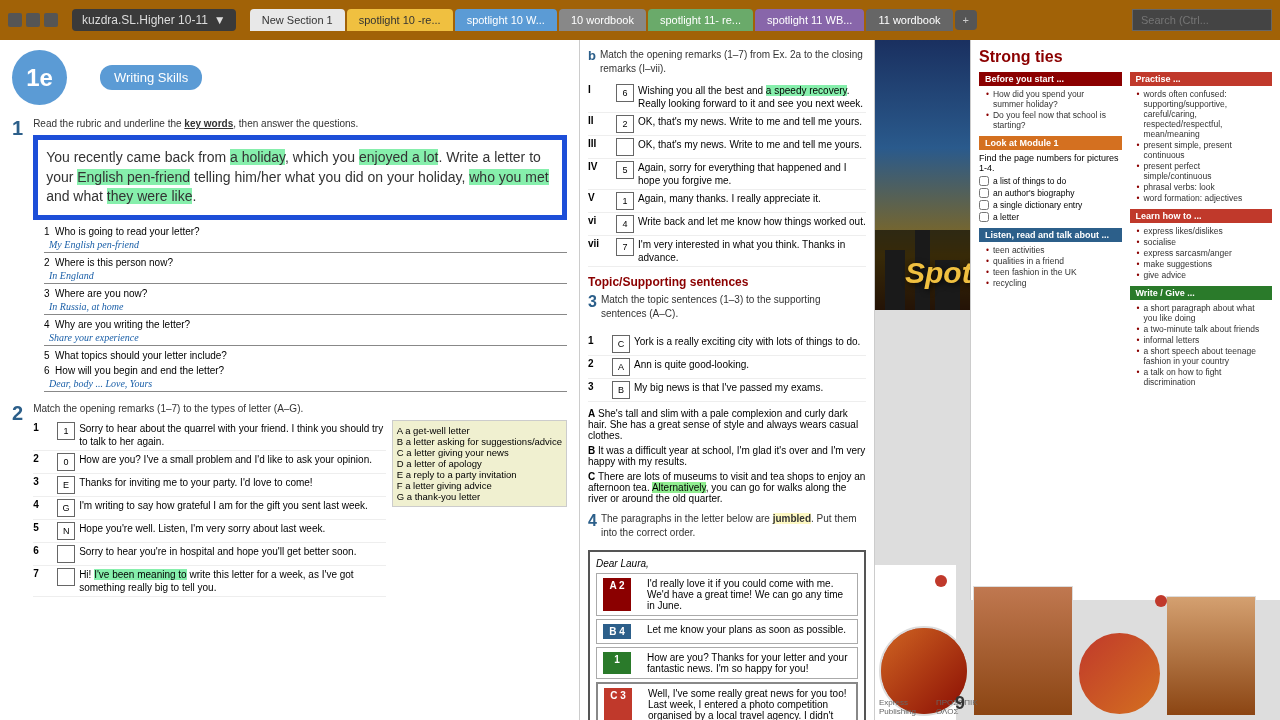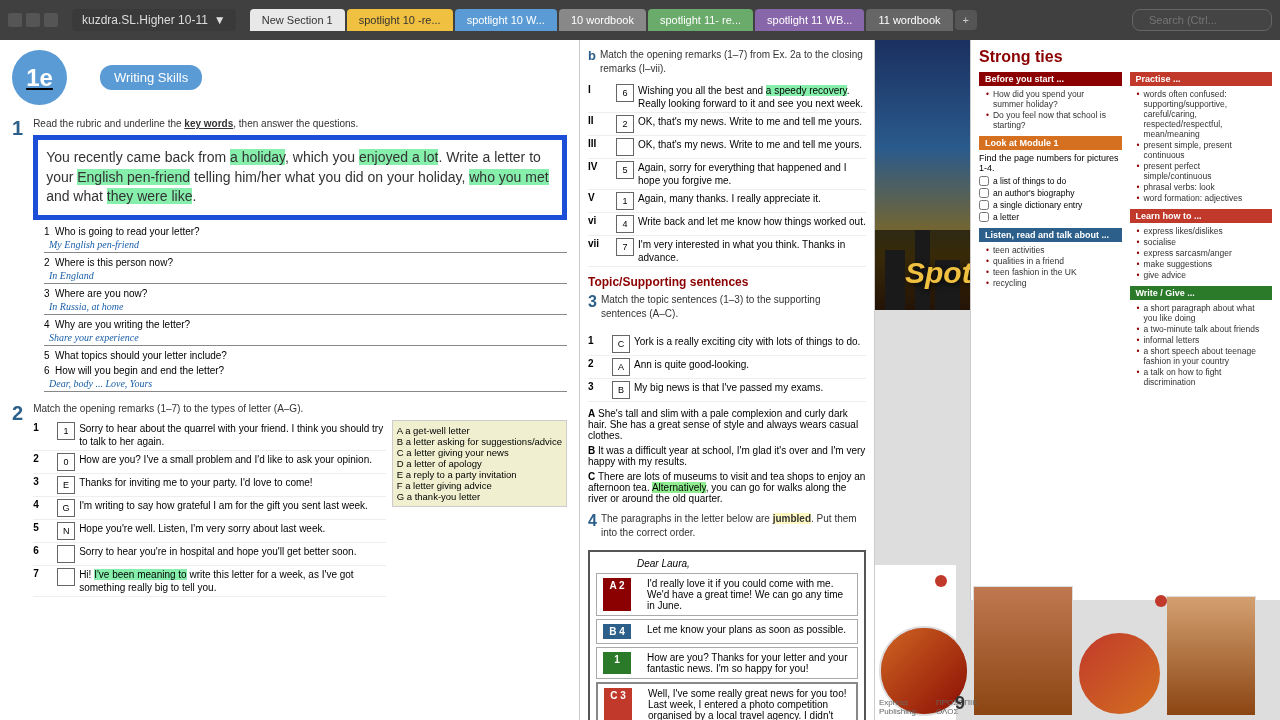--- a/index.html
+++ b/index.html
@@ -2,21 +2,21 @@
 <html><head>
   <meta charset="utf-8">
   <style>
     * { margin: 0; padding: 0; box-sizing: border-box; }
     body { font-family: Arial, sans-serif; background: #1a1a2e; width: 1280px; height: 720px; overflow: hidden; font-size: 11px; }
 
     
     #top-bar {
       display: flex;
       align-items: center;
-      background: #404040;
+      background: #a16207;
       height: 40px;
       padding: 0 8px;
       gap: 6px;
     }
     #window-controls {
       display: flex;
       align-items: center;
       gap: 4px;
       margin-right: 8px;
     }
@@ -64,22 +64,22 @@
       background: #555;
       color: #ccc;
       padding: 4px 8px;
       border-radius: 4px;
       cursor: pointer;
     }
     #search-box {
       background: #444;
       border: 1px solid #666;
       color: #ccc;
-      padding: 4px 16px;
-      border-radius: 8px;
+      padding: 4px 8px;
+      border-radius: 0;
       font-size: 11px;
       width: 140px;
     }
 
     
     #main {
       display: flex;
       height: 680px;
       background: #f0f0f0;
     }
@@ -275,21 +275,21 @@
   </div>
   <input type="text" id="search-box" placeholder="Search (Ctrl..." style="">
 </div>
 
 <div id="main">
 
   <div id="left-panel">
 
     <div id="writing-header">
       <div style="position:relative;width:80px;height:55px;">
-        <div style="background:#5b9bd5;border-radius:50%;width:55px;height:55px;display:flex;align-items:center;justify-content:center;position:absolute;top:0;left:0;text-decoration:underline;">
+        <div style="background:#5b9bd5;border-radius:50%;width:55px;height:55px;display:flex;align-items:center;justify-content:center;position:absolute;top:0;left:0;">
           <span style="color:white;font-size:24px;font-weight:bold;">1e</span>
         </div>
       </div>
       <div style="background:#5b9bd5;color:white;padding:5px 14px;border-radius:12px;font-size:13px;">
         <span>Writing Skills</span>
       </div>
     </div>
 
     <div class="section-block">
       <div style="display:flex;gap:6px;align-items:flex-start;">
@@ -482,21 +482,21 @@
 
     <div>
       <div style="display:flex;gap:4px;align-items:flex-start;">
         <span style="font-weight:bold;font-size:16px;color:#2c5f8a;">4</span>
         <div class="ex-instruction">
           The paragraphs in the letter below are <span class="jumbled-highlight">jumbled</span>. Put them into the correct order.
         </div>
       </div>
 
       <div style="border:2px solid #555;padding:6px;margin-top:4px;font-size:10px;">
-        <div style="font-style:italic;margin-bottom:4px;margin-left:41px;">Dear Laura,</div>
+        <div style="font-style:italic;margin-bottom:4px;">Dear Laura,</div>
 
         <div class="letter-para">
           <span class="letter-label">A 2</span>
           <span>I'd really love it if you could come with me. We'd have a great time! We can go any time in June.</span>
         </div>
 
         <div class="letter-para">
           <span class="letter-label blue">B 4</span>
           <span>Let me know your plans as soon as possible.</span>
         </div>

